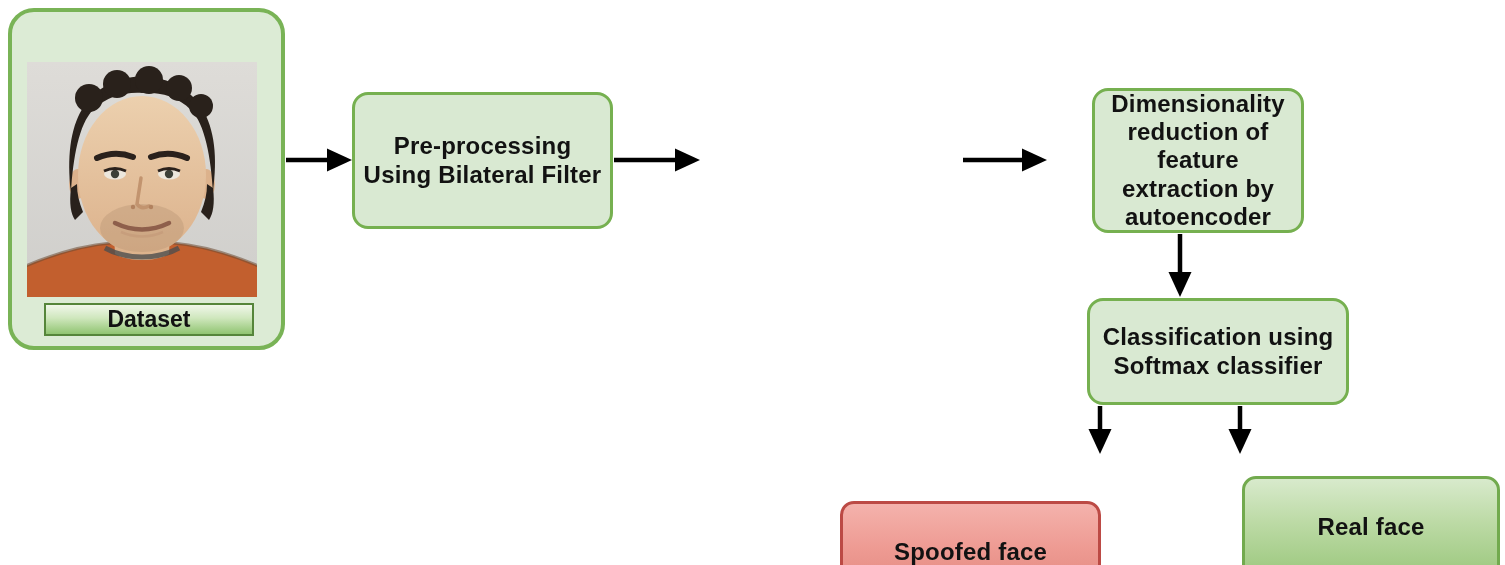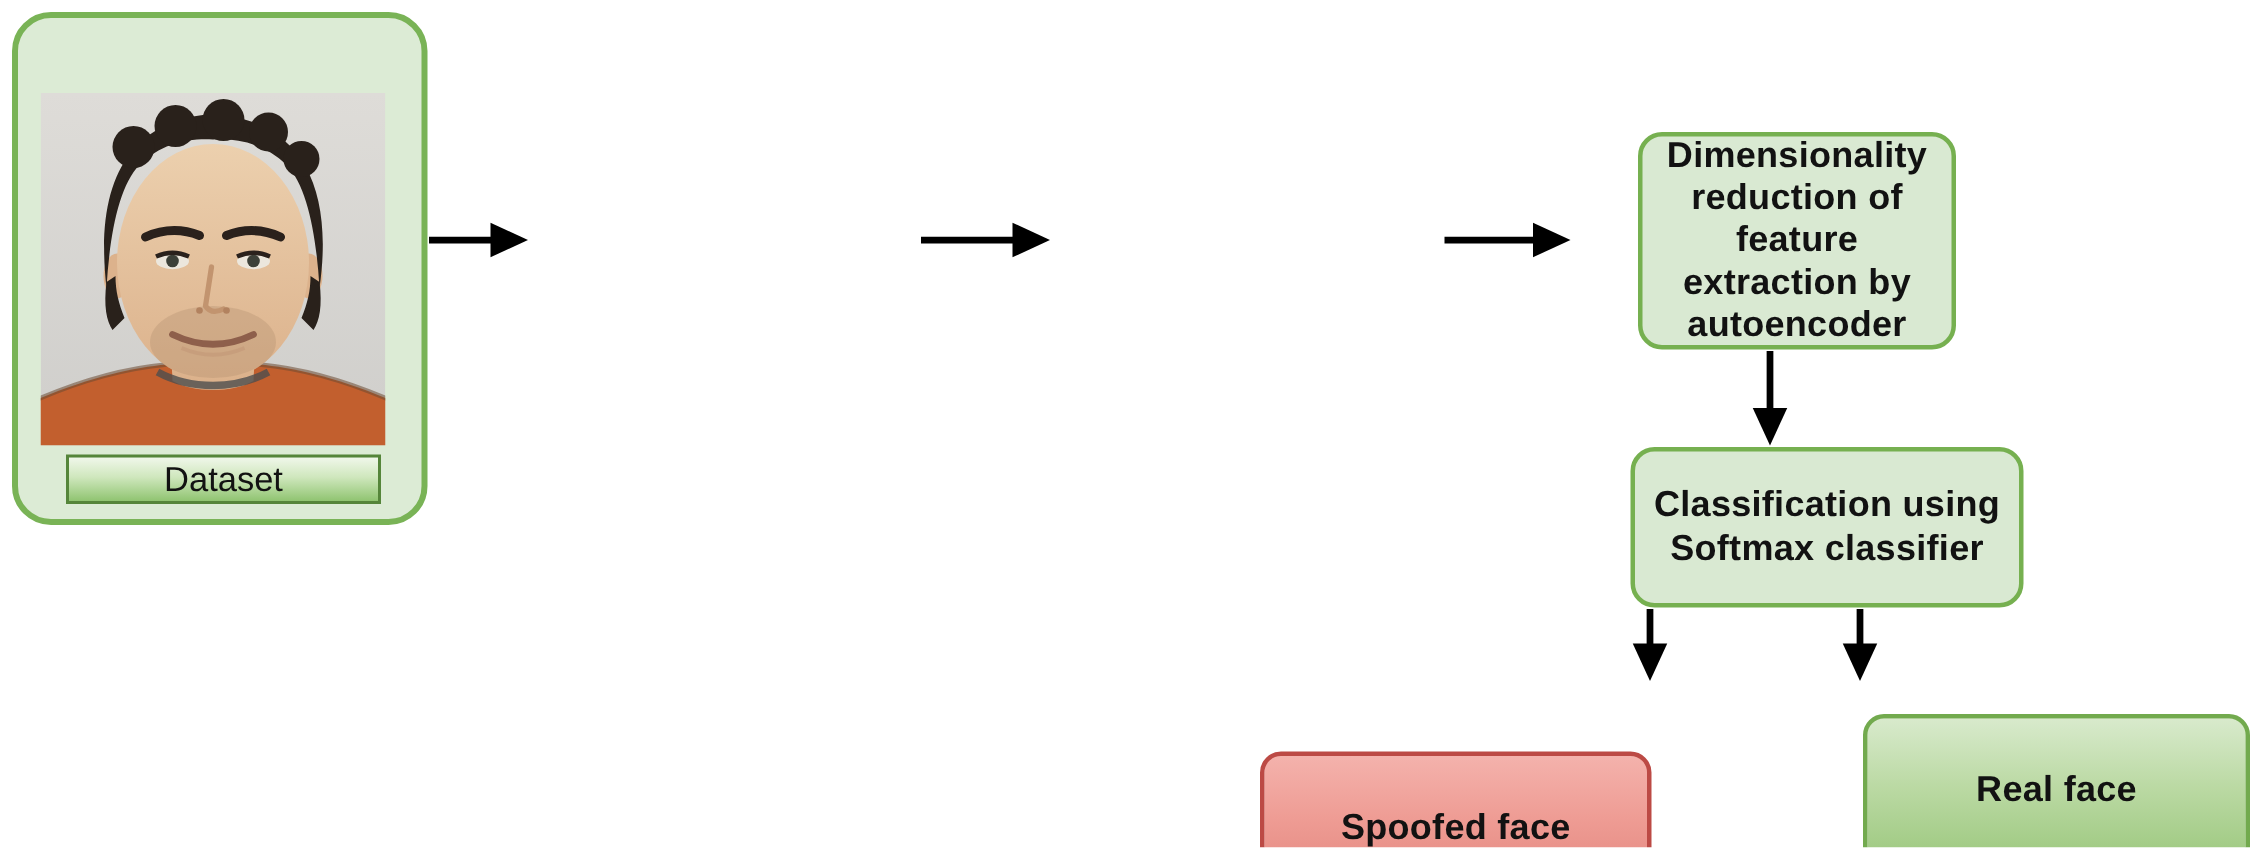--- a/index.html
+++ b/index.html
@@ -72,21 +72,21 @@
   }
   .dataset-label {
     position: absolute;
     left: 32px; top: 291px;
     width: 210px; height: 33px;
     background: linear-gradient(180deg, #f0f7ea 0%, #cfe7bd 45%, #90c471 100%);
     border: 2px solid #55853a;
     display: flex;
     align-items: center;
     justify-content: center;
-    font-weight: normal;
+    font-weight: bold;
     font-size: 23px;
     color: #121212;
   }
 
   .arrow-layer {
     position: absolute;
     left: 0; top: 0; width: 1505px; height: 565px;
     pointer-events: none;
   }
 </style>
@@ -151,20 +151,24 @@
         <circle cx="106" cy="145" r="2.2" fill="#b2825f"></circle>
         <circle cx="124" cy="145" r="2.2" fill="#b2825f"></circle>
 
         <path d="M88,161 Q115,174 142,161" fill="none" stroke="#8e5f4b" stroke-width="4.5" stroke-linecap="round"></path>
         <path d="M94,170 Q115,179 136,170" fill="none" stroke="#c59a79" stroke-width="2.5" opacity="0.7"></path>
       </svg>
     </div>
     <div class="dataset-label">Dataset</div>
   </div>
 
+  <div class="node box-pre">
+    <span class="node-label">Pre-processing
+Using Bilateral Filter</span>
+  </div>
 
 
   <div class="node box-dim">
     <span class="node-label">Dimensionality
 reduction of feature
 extraction by
 autoencoder</span>
   </div>
 
   <div class="node box-cls">

